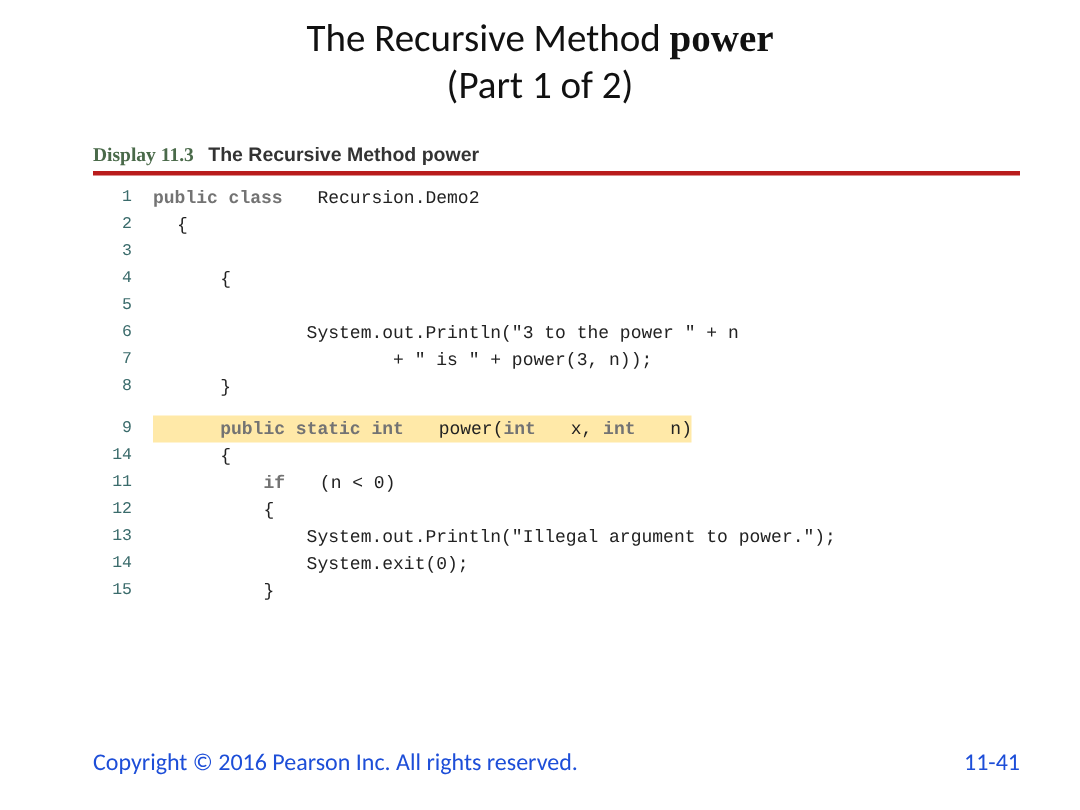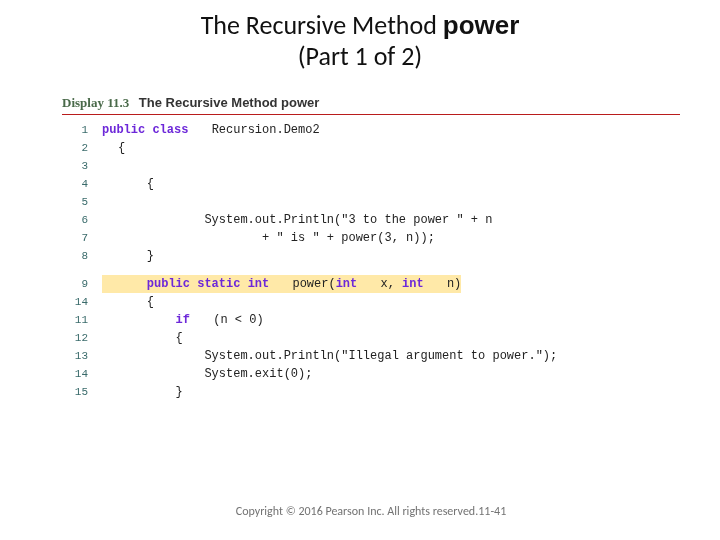--- a/index.html
+++ b/index.html
@@ -23,34 +23,34 @@
     top: 10px;
     left: 0;
     width: 100%;
     text-align: center;
     font-family: Calibri, Arial, sans-serif;
     font-size: 26px;
     color: #111;
     line-height: 1.2;
   }
   .title .mono {
-    font-family: Liberation Sans, sans-serif;
+    font-family: Liberation Serif, serif;
     font-weight: bold;
   }
   .display-block {
     position: absolute;
     left: 62px;
     right: 40px;
     top: 95px;
   }
   .display-header {
     font-family: Verdana, Arial, sans-serif;
     font-size: 13px;
     color: #4a6a4a;
-    border-bottom: 1px solid #b91c1c;
+    border-bottom: 3px solid #b91c1c;
     padding-bottom: 3px;
     margin-bottom: 6px;
   }
   .display-header .dnum {
     font-weight: bold;
     font-family: Georgia, serif;
     margin-right: 6px;
   }
   .display-header .dtitle {
     font-weight: bold;
@@ -71,36 +71,36 @@
     display: inline-block;
     width: 26px;
     text-align: right;
     color: #3a6b6b;
     font-family: Verdana, 'Courier New', monospace;
     font-size: 11px;
     margin-right: 14px;
     flex-shrink: 0;
   }
   .code-text { white-space: pre; }
-  .kw { color: #6d28d9; font-weight: bold; text-align: center; }
+  .kw { color: #737373; font-weight: bold; text-align: center; }
   .plain { color: #222; margin-left: 16px; }
   .gap { height: 10px; }
   .hl .code-text {
     background: #ffe9a8;
   }
   .footer {
     position: absolute;
     bottom: 22px;
     left: 62px;
     right: 40px;
     display: flex;
-    justify-content: center;
+    justify-content: space-between;
     font-family: Calibri, Arial, sans-serif;
-    font-size: 12px;
-    color: #737373;
+    font-size: 16px;
+    color: #1d4ed8;
   }
 </style>
 </head>
 <body>
 
 <div class="slide">
 
   <div class="title">
     <span>The Recursive Method </span><span class="mono">power</span><br>
     <span>(Part 1 of 2)</span>

